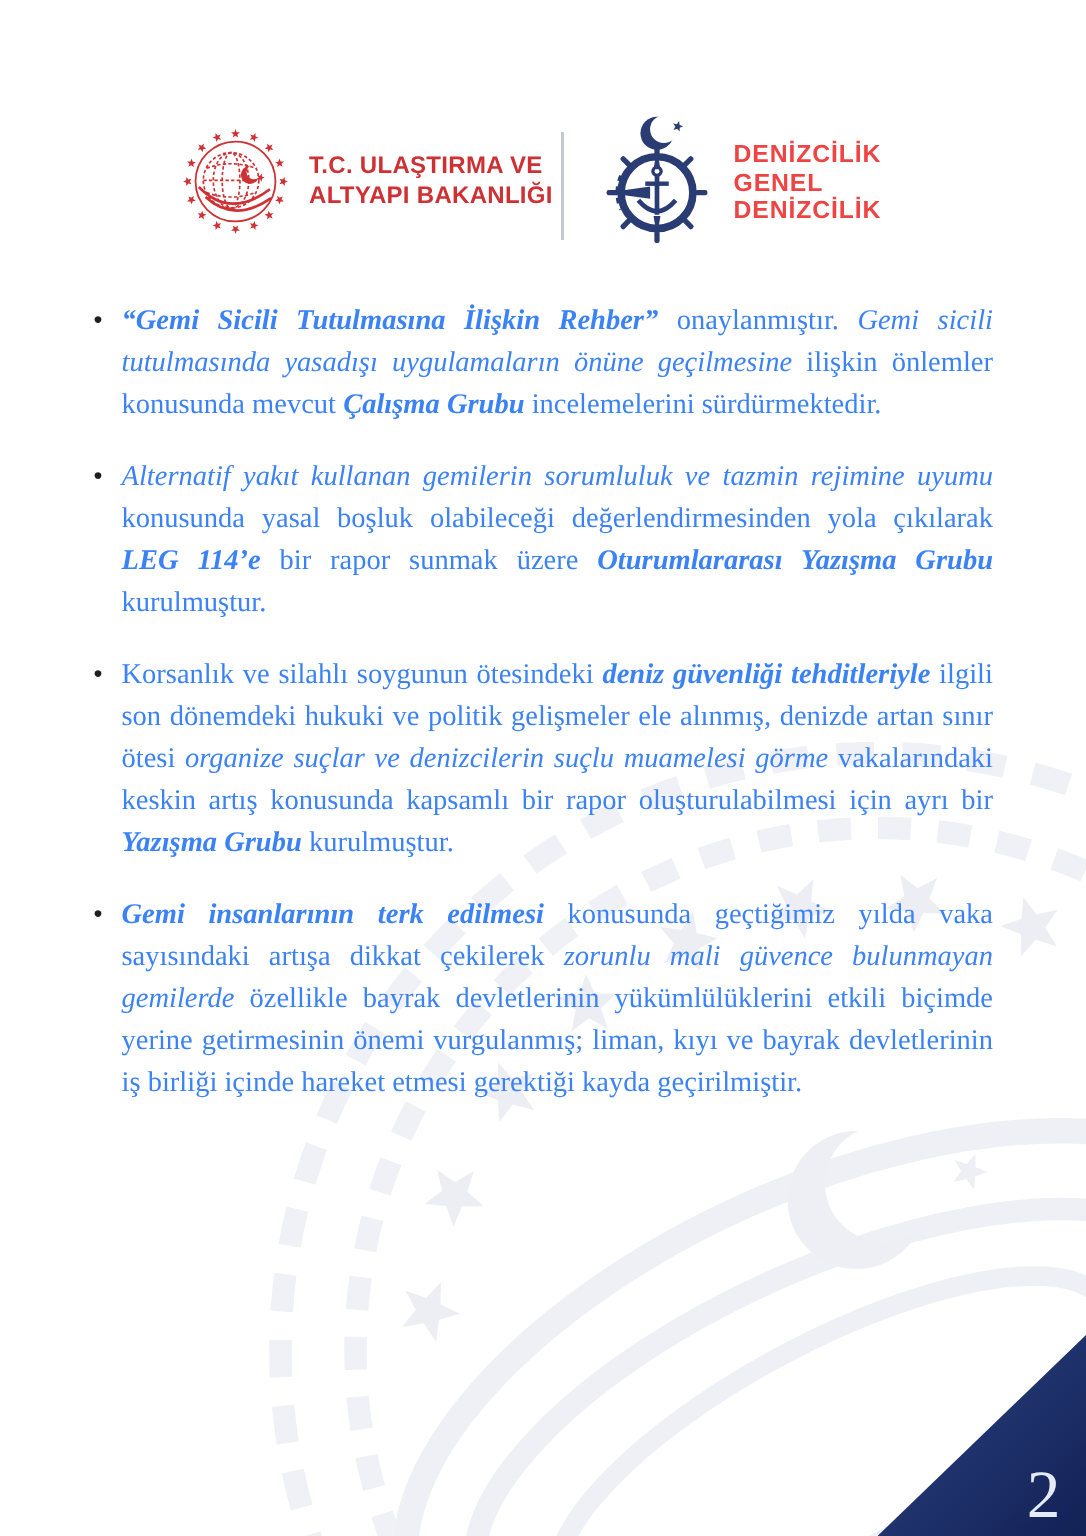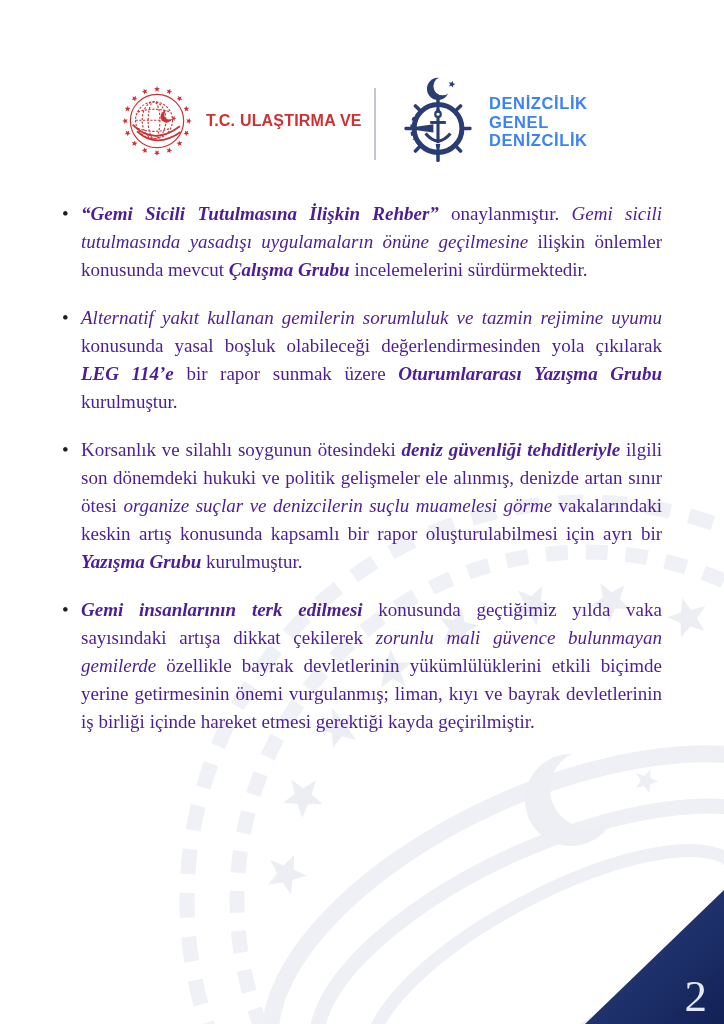--- a/index.html
+++ b/index.html
@@ -44,41 +44,41 @@
   .logo-right {
     position: absolute;
     left: 400px; top: 76px;
     display: flex; align-items: center; gap: 13px;
   }
   .logo-right-text {
     font-family: "Liberation Sans", sans-serif;
     font-weight: bold;
     font-size: 16.5px;
     line-height: 18.5px;
-    color: #3b82f6;
+    color: #ef4444;
     letter-spacing: 0.6px;
     white-space: nowrap;
   }
 
   
   .content {
     position: absolute;
     left: 62px; top: 200px;
     width: 600px;
   }
   .bullets {
     list-style: none;
     margin: 0;
     padding: 0 0 0 19px;
   }
   .bullets li {
     position: relative;
     font-size: 19px;
     line-height: 28px;
-    color: #4c1d95;
+    color: #3b82f6;
     text-align: justify;
     margin: 0 0 20px 0;
   }
   .bullets li::before {
     content: "\2022";
     position: absolute;
     left: -19px; top: 0;
     color: #1e1e1c;
   }
   .run-n  { font-weight: normal; font-style: normal; }
@@ -182,20 +182,21 @@
         </g>
         <g fill="none" stroke="#ce3134" stroke-width="2.4">
           <path d="M17,55 Q45,84 81,57"></path>
           <path d="M23,64 Q49,88 82,65"></path>
         </g>
         <circle cx="63" cy="44" r="8.2" fill="#ce3134" mask="url(#m-cres)"></circle>
         <use href="#st-m" transform="translate(72.5,46.5) scale(0.95) rotate(18)" fill="#ce3134"></use>
       </svg>
       <div class="logo-left-text">
         <div>T.C. ULAŞTIRMA VE</div>
+        <div>ALTYAPI BAKANLIĞI</div>
       </div>
     </div>
 
     <div class="logo-divider"></div>
 
     <div class="logo-right">
       <svg width="76" height="92" viewBox="0 0 80 100" aria-hidden="true">
         <defs>
           <path id="st-d" d="M0,-4 L0.999,-1.375 3.804,-1.236 1.617,0.525 2.351,3.236 0,1.7 -2.351,3.236 -1.617,0.525 -3.804,-1.236 -0.999,-1.375 Z"></path>
           <mask id="d-cres">

